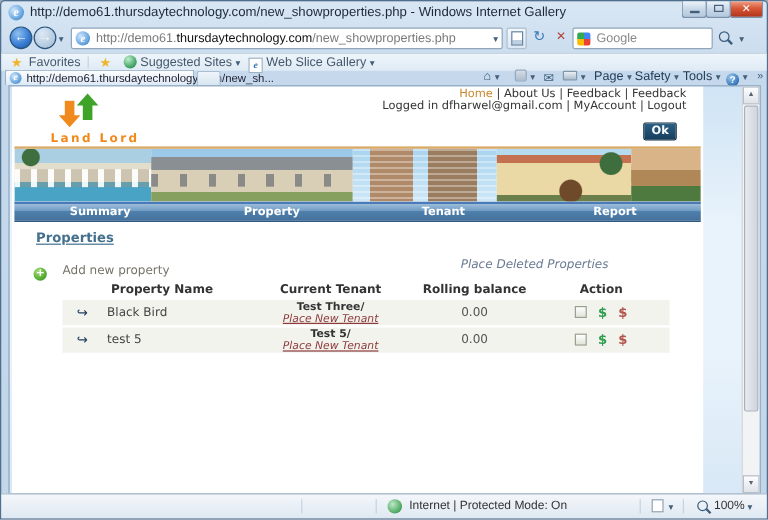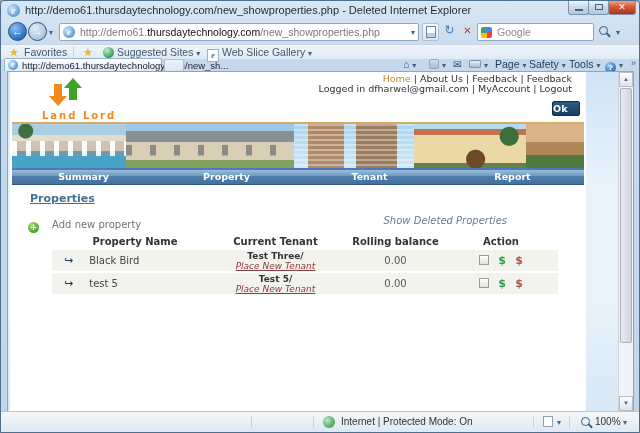--- a/index.html
+++ b/index.html
@@ -92,23 +92,23 @@
     background:linear-gradient(90deg,#e8ebef,#cfd5dd);box-sizing:border-box;}
   
   .site{position:absolute;left:2px;top:0;bottom:0;width:576px;background:#fff;
     font-family:"DejaVu Sans",sans-serif;}
   .hdr-links{position:absolute;top:2px;right:14px;text-align:right;font-size:9.5px;color:#333;line-height:10px;}
   .hdr-links a{text-decoration:none;color:#333;cursor:pointer;}
   .hdr-links .home{color:#c8882c;}
   .site-search{position:absolute;top:25px;left:435px;}
   .site-search input{width:82px;height:14px;border:1px solid #9aa5ad;font:9.5px "DejaVu Sans",sans-serif;
     color:#555;padding:0 3px;box-sizing:border-box;vertical-align:top;margin-top:41px;}
-  .ok-btn{display:inline-block;margin-left:20px;width:28px;height:15px;background:linear-gradient(#2a5f85,#173f5e);
+  .ok-btn{display:inline-block;margin-left:4px;width:28px;height:15px;background:linear-gradient(#2a5f85,#173f5e);
     border:1px solid #0f2f48;border-radius:2px;color:#fff;font:bold 9.5px/14px "DejaVu Sans",sans-serif;
-    text-align:left;box-sizing:border-box;}
+    text-align:center;box-sizing:border-box;}
   .logo{position:absolute;left:32px;top:6px;width:80px;height:44px;cursor:pointer;}
   .logo-ic{position:absolute;left:8px;top:0;width:36px;height:30px;}
   .lg-up-head{position:absolute;left:14px;top:0;width:0;height:0;
     border-left:9px solid transparent;border-right:9px solid transparent;border-bottom:10px solid #3fa32a;}
   .lg-up-bar{position:absolute;left:19px;top:9px;width:8px;height:13px;background:#3fa32a;}
   .lg-dn-bar{position:absolute;left:4px;top:6px;width:8px;height:13px;background:#f08a1d;}
   .lg-dn-head{position:absolute;left:-1px;top:18px;width:0;height:0;
     border-left:9px solid transparent;border-right:9px solid transparent;border-top:10px solid #f08a1d;}
   .logo-text{position:absolute;left:0;top:32px;font-size:10px;font-weight:bold;letter-spacing:2px;
     color:#f08a1d;white-space:nowrap;}
@@ -176,21 +176,21 @@
   .zoom-mag{position:absolute;left:578px;top:4px;width:13px;height:13px;}
   .zoom-text{position:absolute;left:594px;top:4px;}
 </style>
 </head>
 <body>
 
 <div class="window">
 
   <div class="titlebar">
     <span class="favicon">e</span>
-    <span class="title-text">http://demo61.thursdaytechnology.com/new_showproperties.php - Deleted Internet Explorer</span>
+    <span class="title-text">http://demo61.thursdaytechnology.com/new_showproperties.php - Windows Internet Gallery</span>
     <span class="winbtns">
       <span class="wbtn min">
           <span class="bar"></span>
         </span>
       <span class="wbtn max">
           <span class="box"></span>
         </span>
       <span class="wbtn close">✕</span>
     </span>
   </div>
@@ -299,21 +299,21 @@
         <div class="nitem">Report</div>
       </div>
 
       <div class="page-title">Properties</div>
 
       <div class="add-row">
         <span class="add-ic">+</span>
         <span class="add-label">Add new property</span>
       </div>
 
-      <div class="show-del">Show Deleted Properties</div>
+      <div class="show-del">Place Deleted Properties</div>
 
       <div class="ptable">
         <div class="thead">
           <div class="c1" style="text-align:center">Property Name</div>
           <div class="c2">Current Tenant</div>
           <div class="c3">Rolling balance</div>
           <div class="c4">Action</div>
         </div>
 
         <div class="trow">

